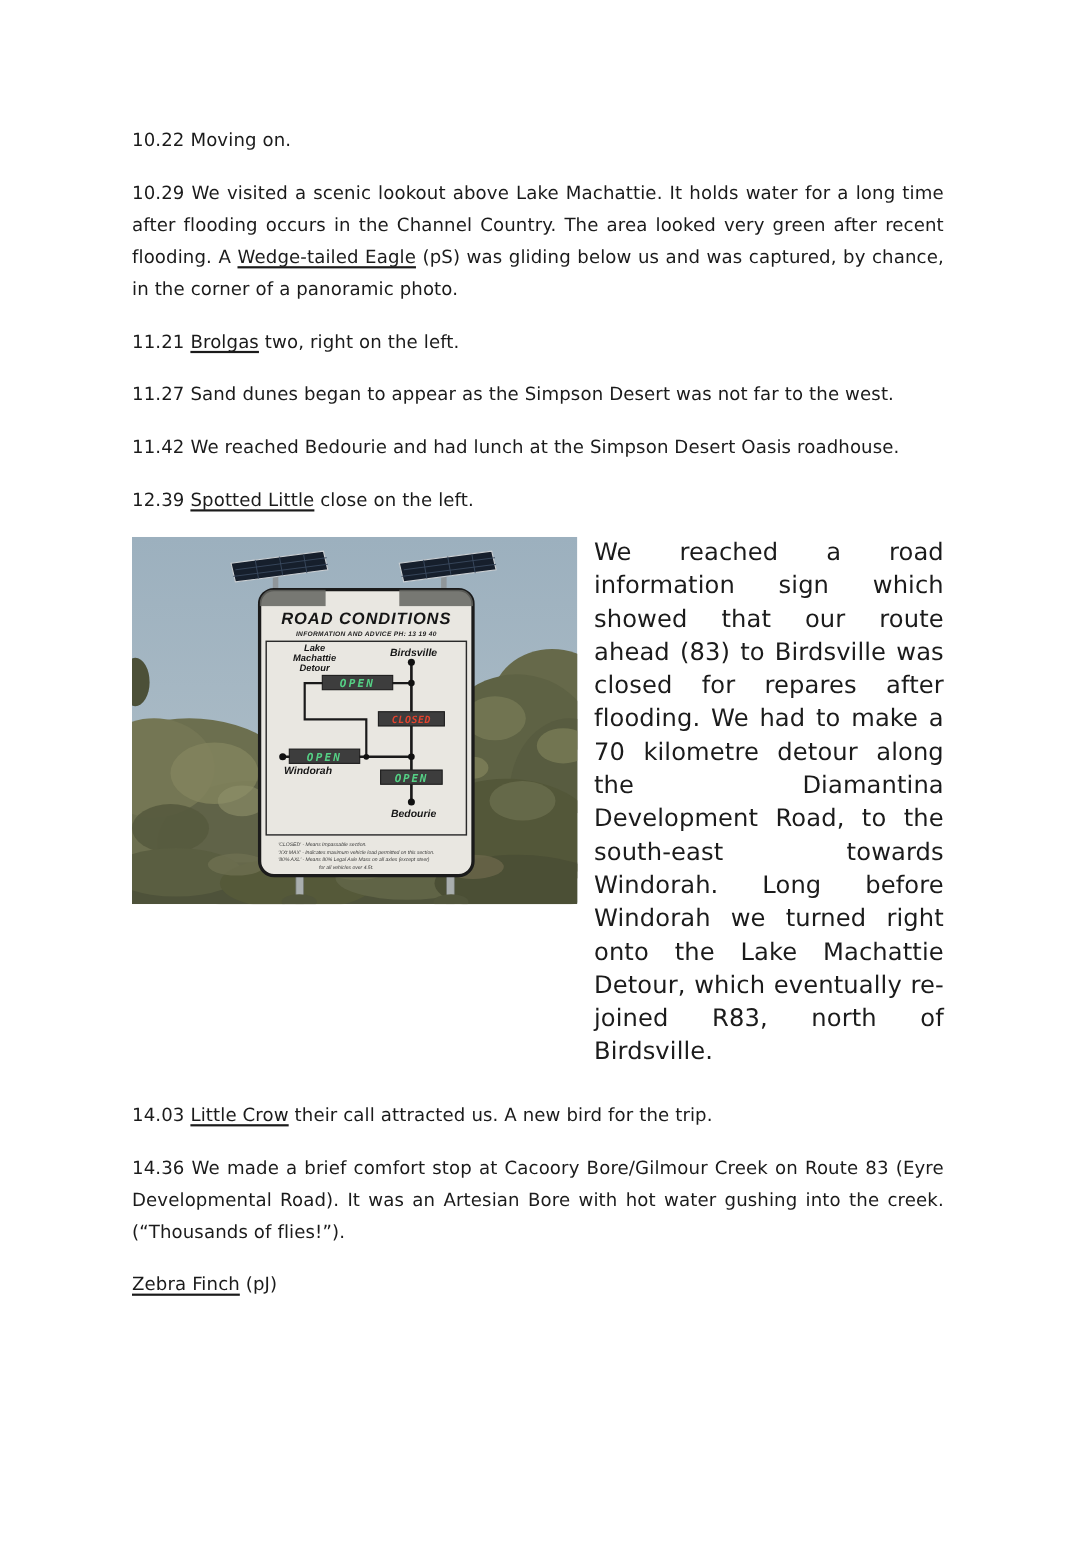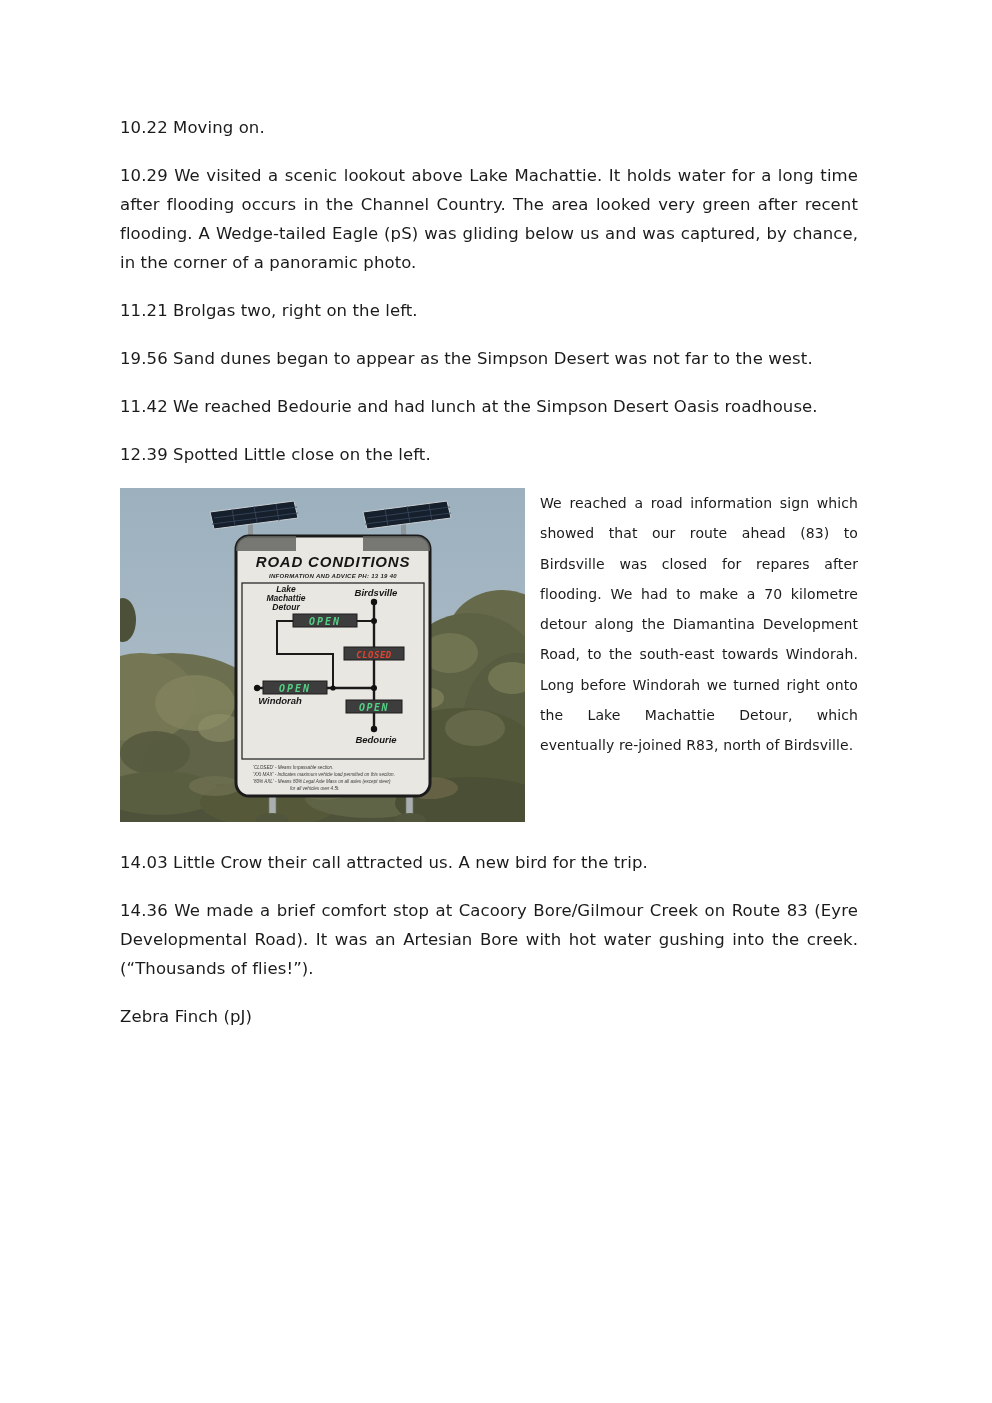--- a/index.html
+++ b/index.html
@@ -16,58 +16,59 @@
     background: #ffffff;
   }
   .para {
     margin: 0 0 19px 0;
     font-size: 16.5px;
     line-height: 29px;
     text-align: justify;
     letter-spacing: 0.1px;
   }
   .u {
+    text-decoration: underline;
     text-underline-offset: 3px;
     text-decoration-thickness: 1.5px;
   }
   .photo-row {
     display: flex;
     align-items: flex-start;
     margin: 14px 0 26px 0;
   }
   .photo-frame {
     width: 405px; height: 334px;
     flex: 0 0 405px;
     overflow: hidden;
     font-style: italic;
   }
   .photo-caption {
     box-sizing: border-box;
     width: 340px;
     margin-left: 15px;
-    font-size: 14px;
+    font-size: 22px;
     line-height: 30.3px;
     text-align: justify;
     letter-spacing: 0.1px;
   }
   svg text { user-select: none; }
 </style>
 </head>
 <body>
 
 <div class="page">
 
   <p class="para"><span>10.22 Moving on.</span></p>
 
   <p class="para"><span>10.29 We visited a scenic lookout above Lake Machattie. It holds water for a long time after flooding occurs in the Channel Country. The area looked very green after recent flooding. A </span><span class="u">Wedge-tailed Eagle</span><span> (pS) was gliding below us and was captured, by chance, in the corner of a panoramic photo.</span></p>
 
 
   <p class="para"><span>11.21 </span><span class="u">Brolgas</span><span> two, right on the left.</span></p>
 
-  <p class="para"><span>19.56 Sand dunes began to appear as the Simpson Desert was not far to the west.</span></p>
+  <p class="para"><span>11.27 Sand dunes began to appear as the Simpson Desert was not far to the west.</span></p>
 
   <p class="para"><span>11.42 We reached Bedourie and had lunch at the Simpson Desert Oasis roadhouse.</span></p>
 
 
   <p class="para"><span>12.39 </span><span class="u">Spotted Little</span><span> close on the left.</span></p>
 
 
   <div class="photo-row">
     <div class="photo-frame">
       <svg width="405" height="334" viewBox="0 0 405 334" xmlns="http://www.w3.org/2000/svg">

